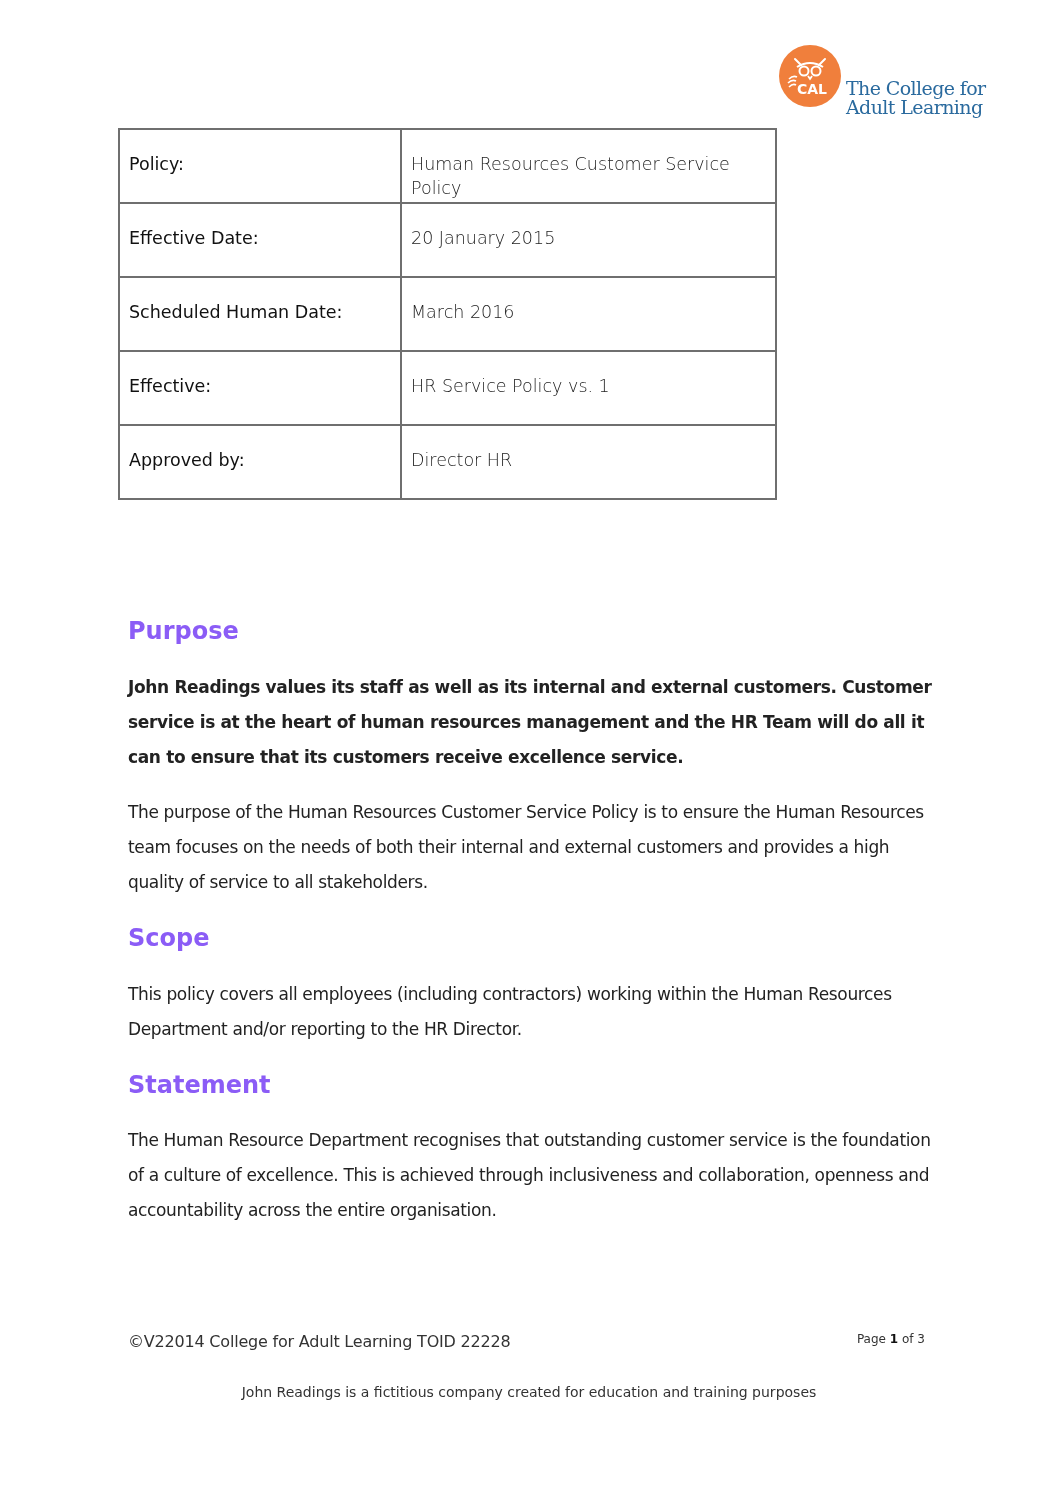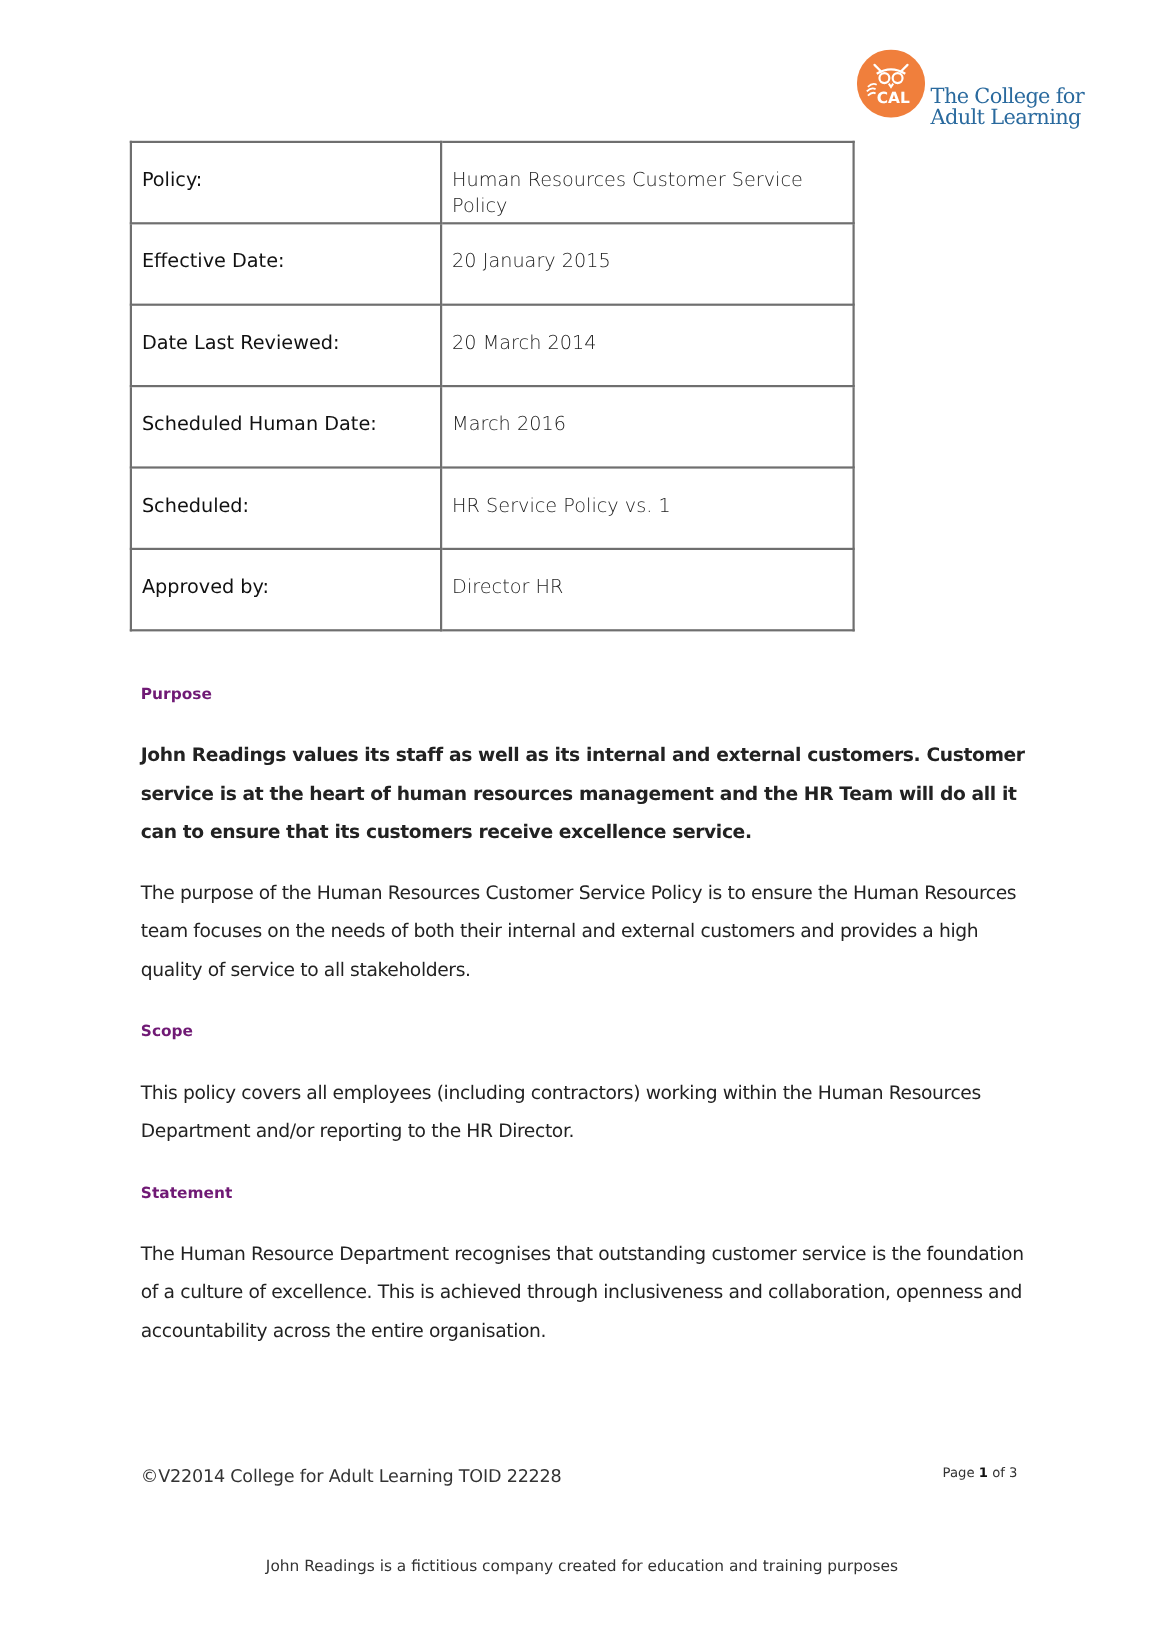--- a/index.html
+++ b/index.html
@@ -61,24 +61,24 @@
     table.meta td.label { width: 282px; color: #111; }
     table.meta td.value { color: #222; font-weight: 300; }
 
     .content {
       position: absolute;
       left: 128px;
       top: 618px;
       width: 810px;
     }
     .heading {
-      font-size: 14px;
+      font-size: 24px;
       line-height: 26px;
       margin: 0;
-      color: #701a75;
+      color: #8b5cf6;
     }
     .para {
       font-size: 17px;
       line-height: 35px;
       margin: 0;
       color: #222;
       letter-spacing: -0.35px;
     }
     .h-purpose { position: absolute; top: 0; }
     .p1 { position: absolute; top: 52px; font-weight: bold; }
@@ -105,21 +105,20 @@
     }
     .footer-right b { font-weight: bold; color: #111; }
     .footer-note {
       position: absolute;
       left: 0;
       width: 1058px;
       top: 1384px;
       text-align: center;
       font-size: 14px;
       color: #333;
-      margin-top: 32px;
     }
   </style>
 </head>
 <body>
 
 <div class="logo">
   <div class="logo-badge">
     <svg width="62" height="62" viewBox="0 0 62 62" aria-hidden="true">
       <circle cx="31" cy="31" r="31" fill="#f07f3c"></circle>
       <path d="M16 14 L22 20 M46 14 L40 20" stroke="#fff" stroke-width="2" fill="none" stroke-linecap="round"></path>
@@ -141,29 +140,25 @@
   <tbody>
     <tr>
       <td class="label">Policy:</td>
       <td class="value">Human Resources Customer Service Policy</td>
     </tr>
     <tr>
       <td class="label">Effective Date:</td>
       <td class="value">20 January 2015</td>
     </tr>
     <tr>
-      <td class="label">Date Last Reviewed:</td>
-      <td class="value">20 March 2014</td>
-    </tr>
-    <tr>
       <td class="label">Scheduled Human Date:</td>
       <td class="value">March 2016</td>
     </tr>
     <tr>
-      <td class="label">Scheduled:</td>
+      <td class="label">Effective:</td>
       <td class="value">HR Service Policy vs. 1</td>
     </tr>
     <tr>
       <td class="label">Approved by:</td>
       <td class="value">Director HR</td>
     </tr>
   </tbody>
 </table>
 
 <div class="content">

